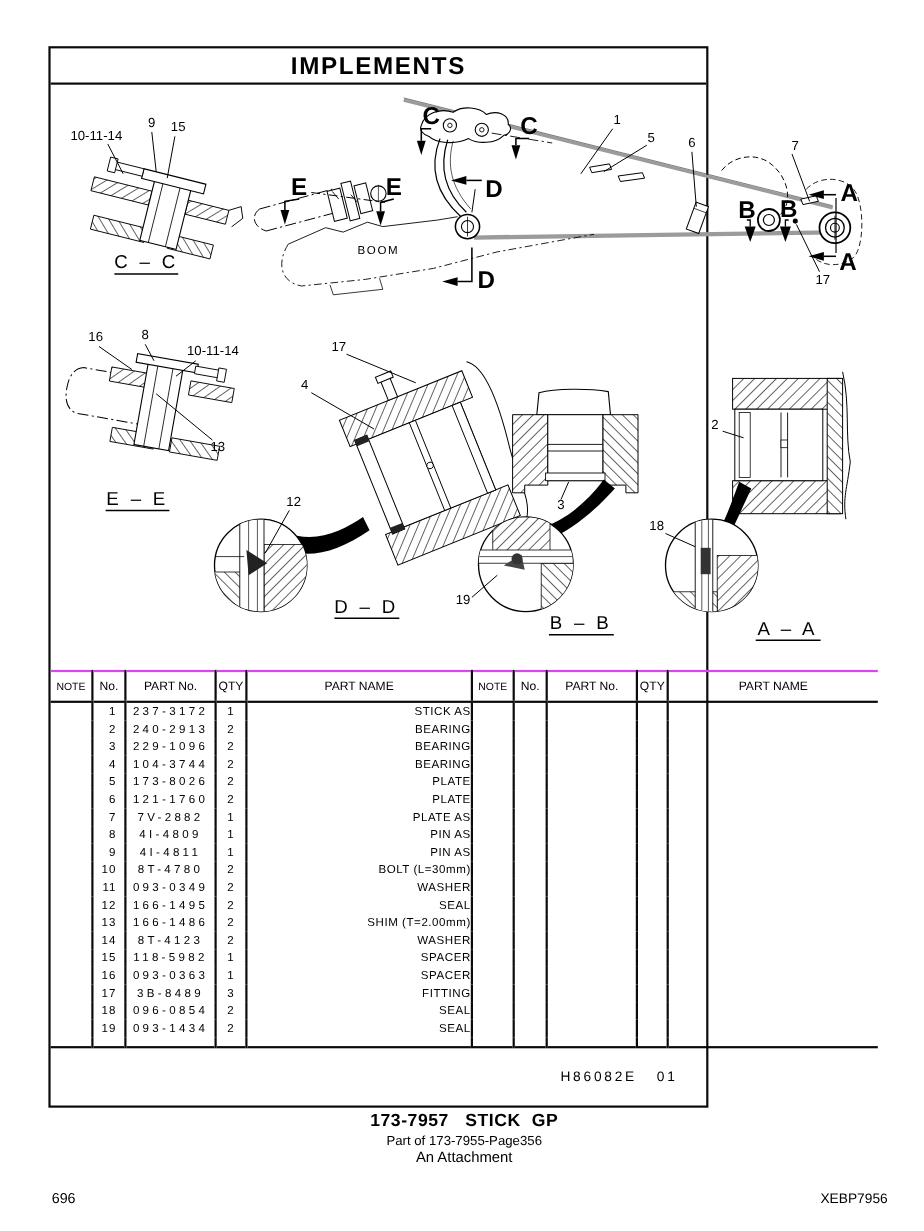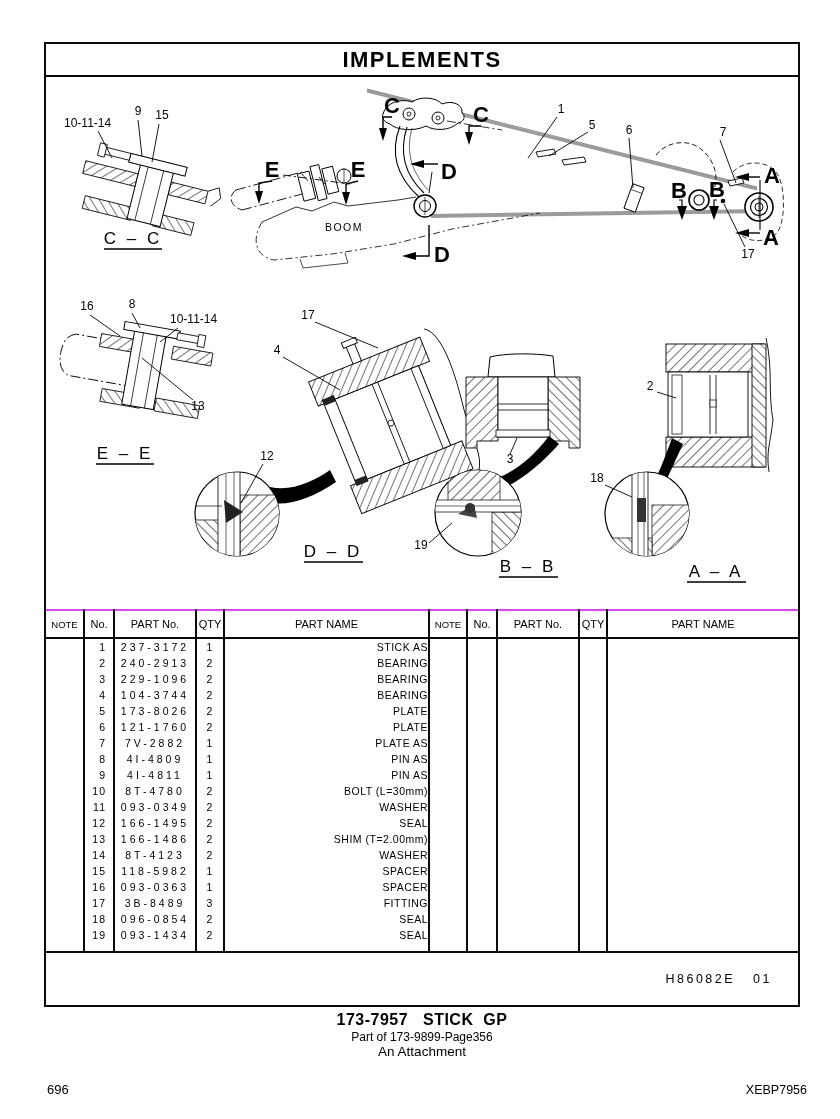--- a/index.html
+++ b/index.html
@@ -1,20 +1,20 @@
 <!DOCTYPE html>
 <html><head>
 <meta charset="utf-8">
 <style>
   * { margin:0; padding:0; box-sizing:border-box; }
   html,body { width:840px; height:1119px; }
   body { background:#ffffff; font-family:"Liberation Sans", sans-serif; color:#000; position:relative; }
   .page { position:absolute; inset:0; background:#fff; overflow:hidden; }
 
-  .main-box { position:absolute; left:44px; top:42px; width:756px; height:965px;
+  .main-box { position:absolute; left:44px; top:42px; width:600px; height:965px;
               border:2px solid #0a0a0a; display:flex; flex-direction:column; background:#fff; }
   .title-band { height:33px; border-bottom:2px solid #0a0a0a; display:flex; align-items:center;
                 justify-content:center; font-size:22px; font-weight:bold; letter-spacing:1.5px; }
   .diagram-area { height:532px; position:relative; }
 
   svg.overlay { position:absolute; left:0; top:0; width:840px; height:1119px;
                 pointer-events:none; z-index:5; }
   svg text { font-family:"Liberation Sans", sans-serif; fill:#000; }
   svg text.lbl { font-size:12px; }
   svg text.big { font-size:22px; font-weight:bold; }
@@ -348,21 +348,21 @@
     </table>
 
     <div class="box-footer">
       <span>H86082E</span>
       <span>01</span>
     </div>
   </div>
 
   <div class="under-captions">
     <div class="l1">173-7957   STICK  GP</div>
-    <div class="l2">Part of 173-9899-Page356</div>
+    <div class="l2">Part of 173-7955-Page356</div>
     <div class="l3">An Attachment</div>
   </div>
 
   <div class="page-number">696</div>
   <div class="pub-code">XEBP7956</div>
 
   <svg class="overlay" viewBox="0 0 840 1119">
     <defs>
       <pattern id="h" width="7" height="7" patternUnits="userSpaceOnUse" patternTransform="rotate(45)">
         <rect width="7" height="7" fill="#fff"></rect>

